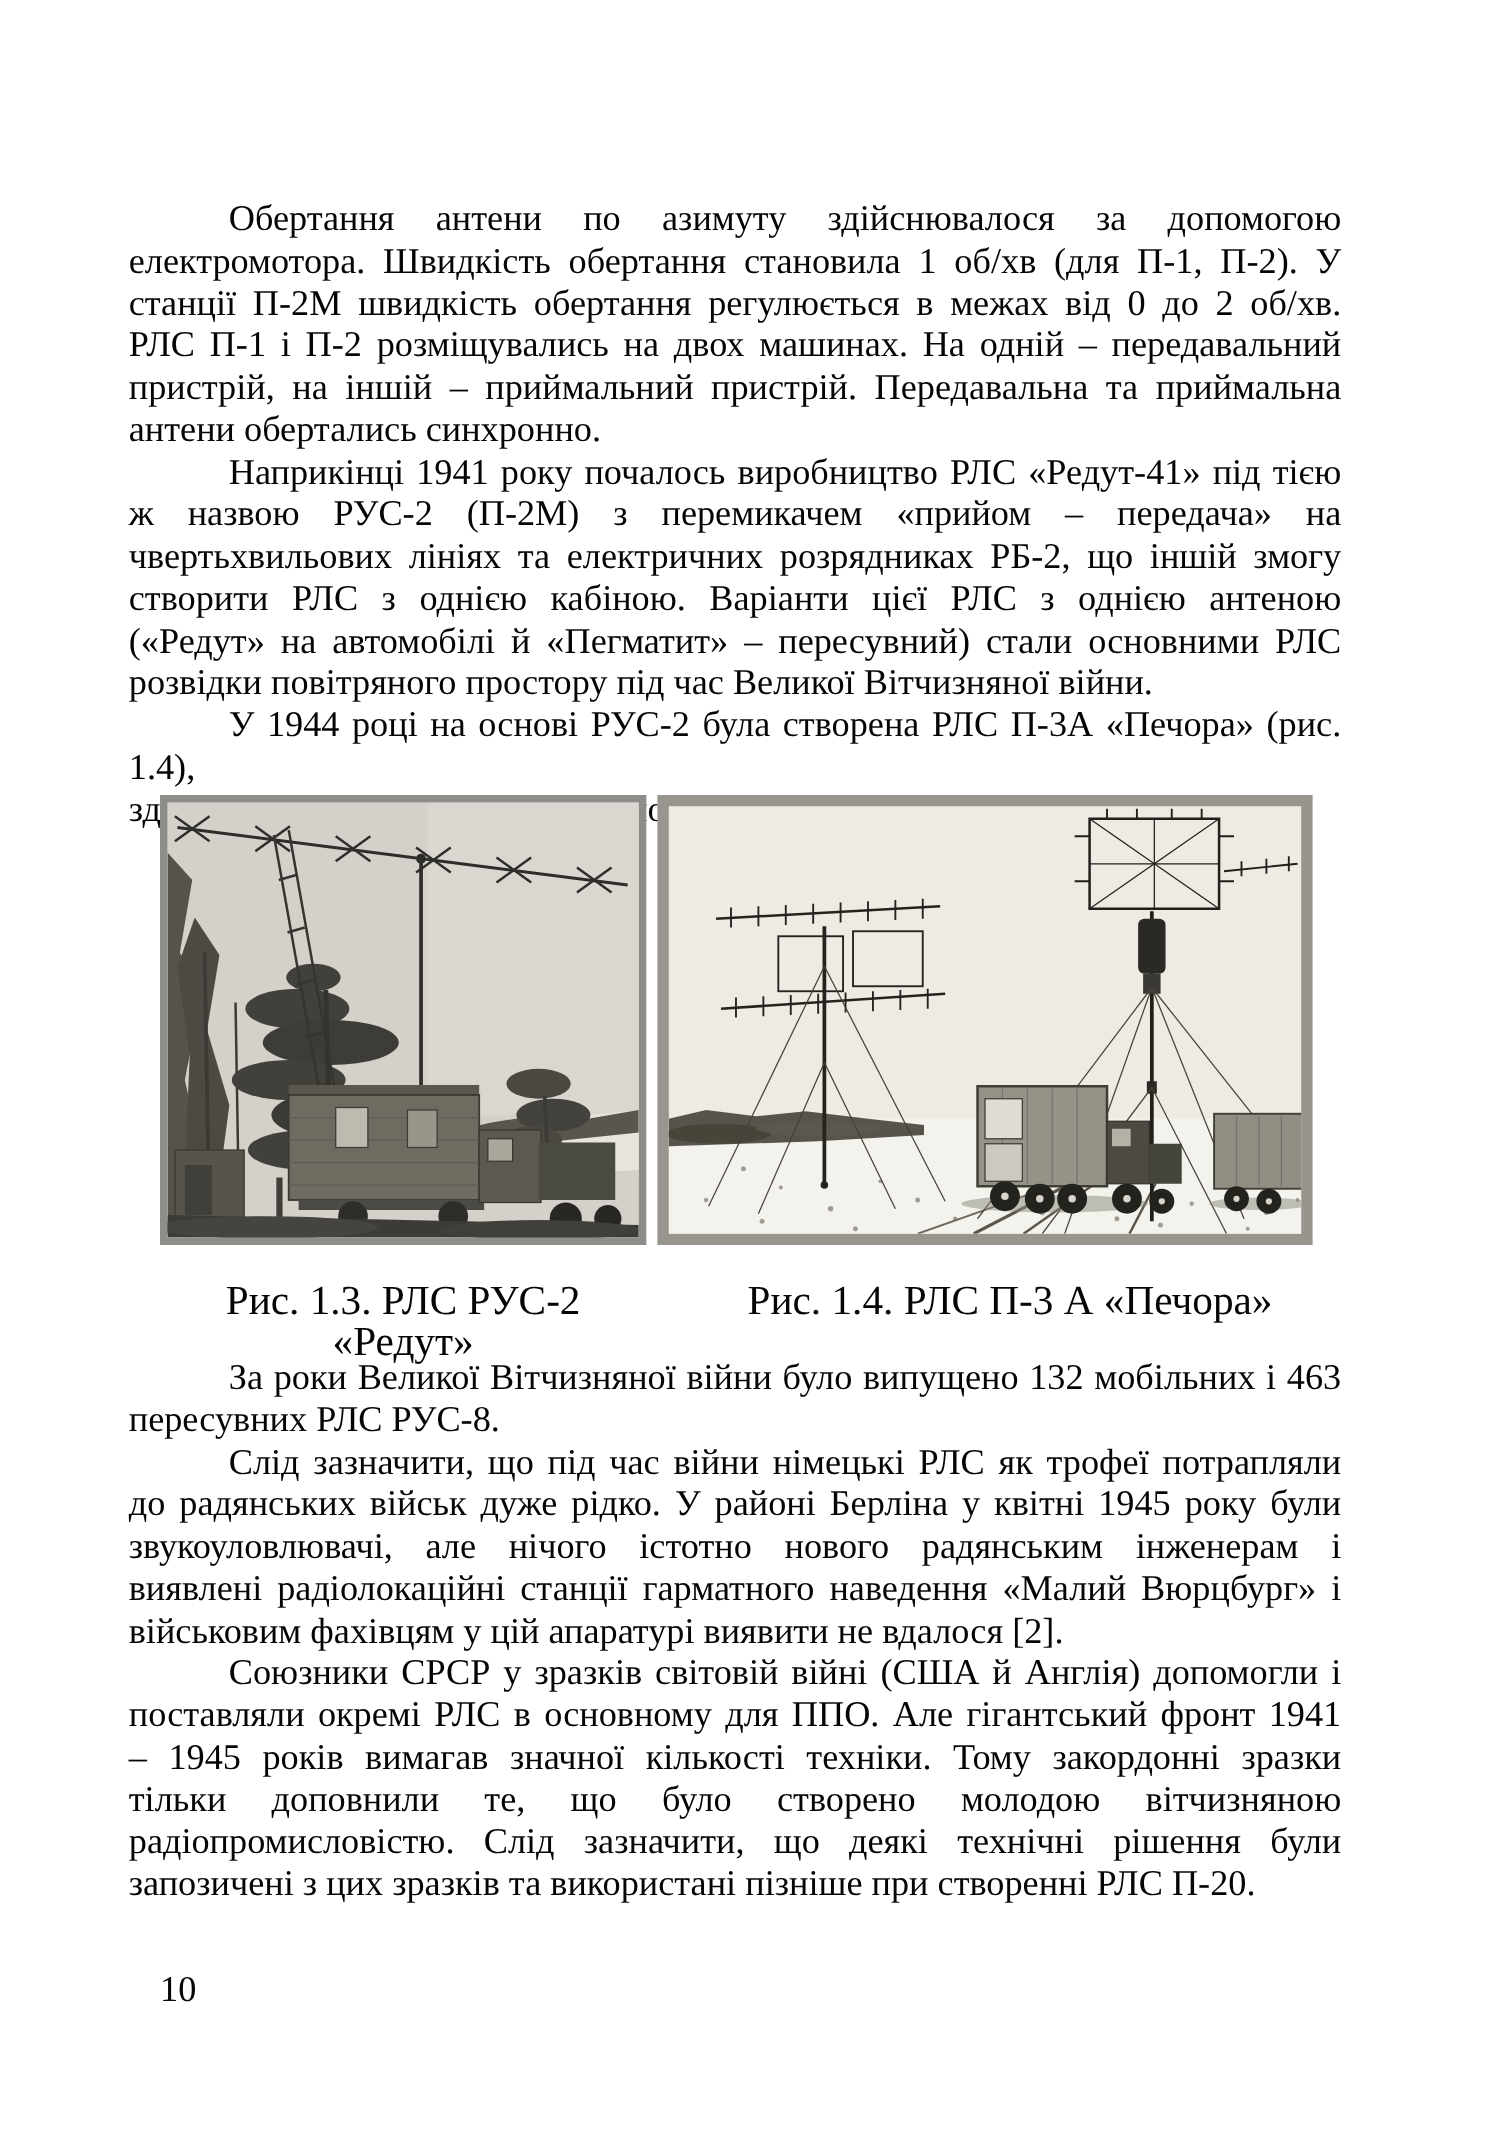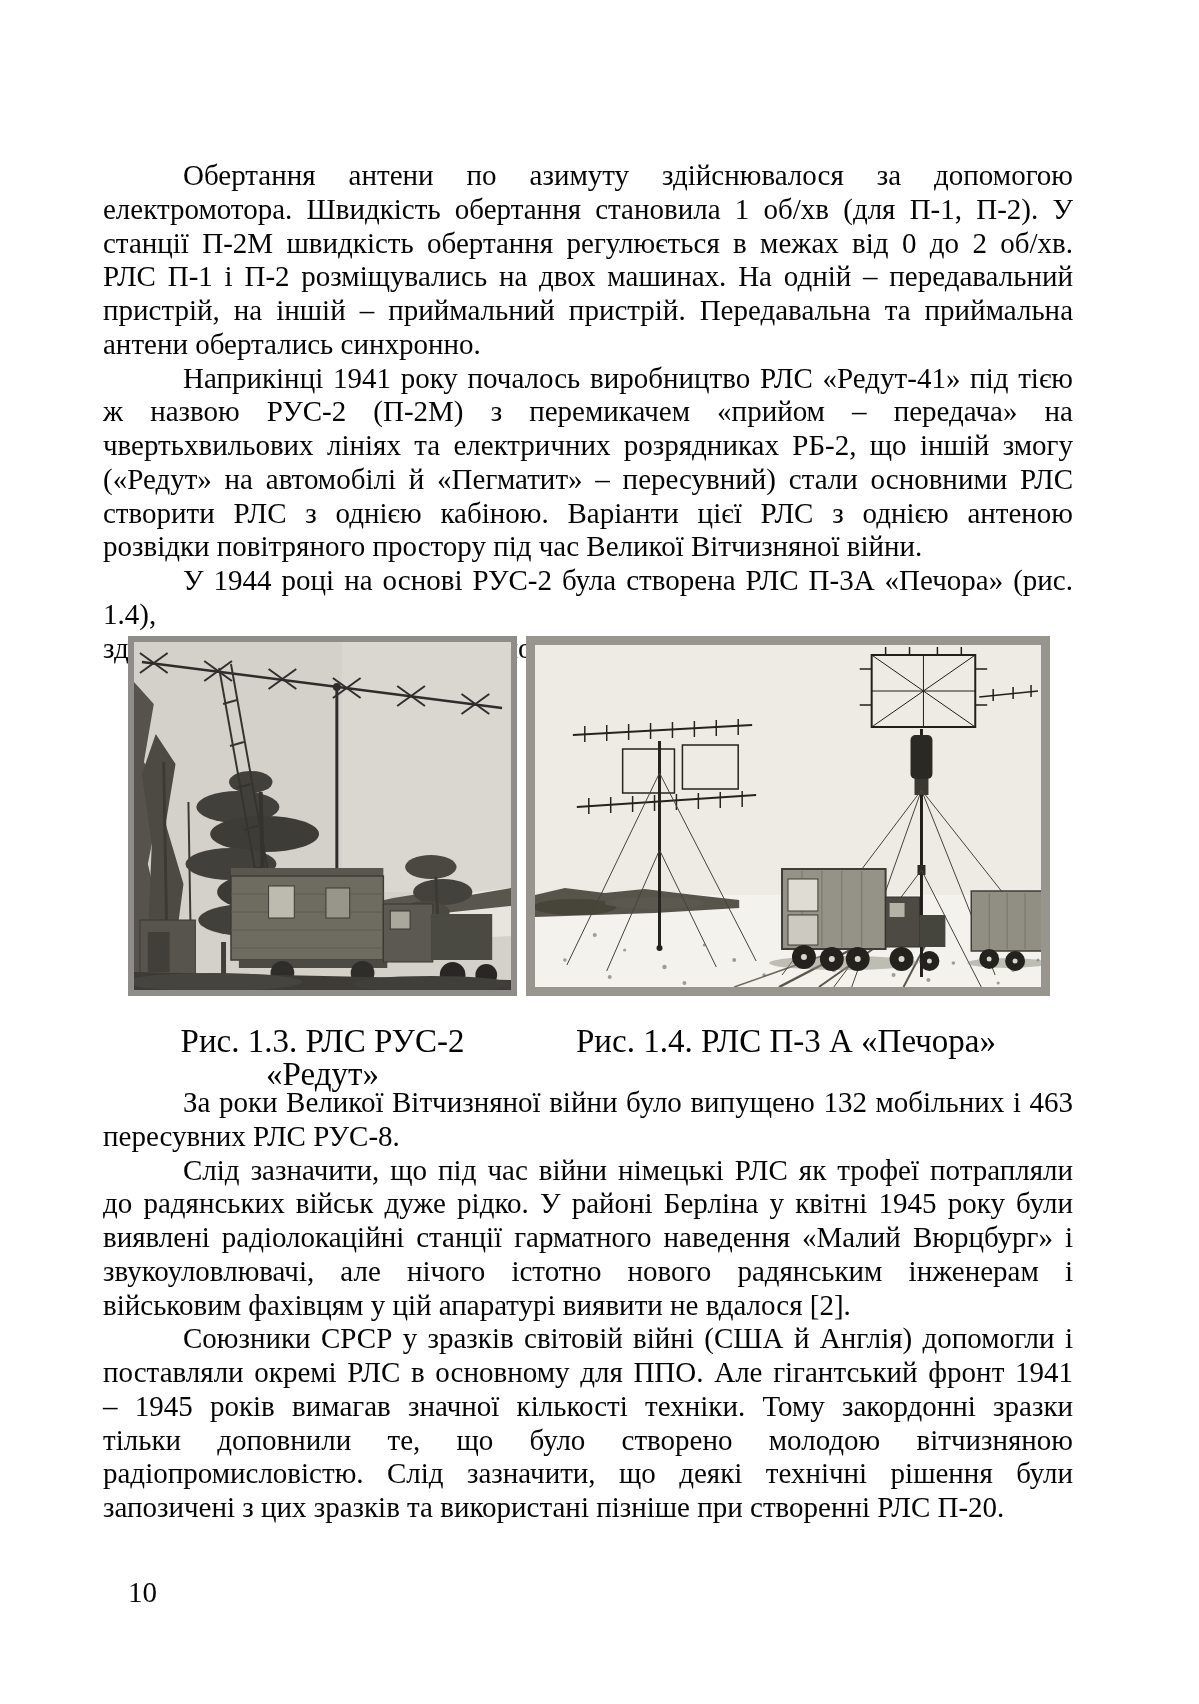--- a/index.html
+++ b/index.html
@@ -15,21 +15,21 @@
   .line.end{text-align-last:left;}
   .line.indent{text-indent:80px;}
 
   .fig{position:absolute;top:636px;margin:0;padding:0;box-sizing:border-box;background:#d3d1ca;}
   .fig-left{left:128px;width:389px;height:360px;border:6px solid #8e8d89;}
   .fig-right{left:526px;width:524px;height:360px;border:9px solid #97958e;}
   .fig svg{display:block;width:100%;height:100%;}
 
   .caption{position:absolute;top:1025px;font-size:33px;line-height:33px;text-align:center;}
   .cap-left{left:128px;width:389px;}
-  .cap-right{left:524px;width:524px;}
+  .cap-right{left:546px;width:524px;}
 
   .pagenum{position:absolute;left:128px;top:1576px;font-size:29px;line-height:33px;text-align:right;}
 </style>
 </head>
 <body>
 
 <div class="page">
 
   <section class="textblock tb1">
     <p class="para">
@@ -37,22 +37,22 @@
       <span class="line">електромотора. Швидкість обертання становила 1 об/хв (для П-1, П-2). У</span>
       <span class="line">станції П-2М швидкість обертання регулюється в межах від 0 до 2 об/хв.</span>
       <span class="line">РЛС П-1 і П-2 розміщувались на двох машинах. На одній – передавальний</span>
       <span class="line">пристрій, на іншій – приймальний пристрій. Передавальна та приймальна</span>
       <span class="line end">антени обертались синхронно.</span>
     </p>
     <p class="para">
       <span class="line indent">Наприкінці 1941 року почалось виробництво РЛС «Редут-41» під тією</span>
       <span class="line">ж назвою РУС-2 (П-2М) з перемикачем «прийом – передача» на</span>
       <span class="line">чвертьхвильових лініях та електричних розрядниках РБ-2, що іншій змогу</span>
+      <span class="line">створити РЛС з однією кабіною. Варіанти цієї РЛС з однією антеною</span>
       <span class="line">(«Редут» на автомобілі й «Пегматит» – пересувний) стали основними РЛС</span>
-      <span class="line">створити РЛС з однією кабіною. Варіанти цієї РЛС з однією антеною</span>
       <span class="line end">розвідки повітряного простору під час Великої Вітчизняної війни.</span>
     </p>
     <p class="para">
       <span class="line indent">У 1944 році на основі РУС-2 була створена РЛС П-3А «Печора» (рис. 1.4),</span>
       <span class="line end">здатна визначати висоту за допомогою двоярусної антени й гоніометра.</span>
     </p>
   </section>
 
   <figure class="fig fig-left">
     <svg viewBox="0 0 381 348" preserveAspectRatio="none" xmlns="http://www.w3.org/2000/svg">
@@ -277,22 +277,22 @@
   <div class="caption cap-right">Рис. 1.4. РЛС П-3 А «Печора»</div>
 
   <section class="textblock tb2">
     <p class="para">
       <span class="line indent">За роки Великої Вітчизняної війни було випущено 132 мобільних і 463</span>
       <span class="line end">пересувних РЛС РУС-8.</span>
     </p>
     <p class="para">
       <span class="line indent">Слід зазначити, що під час війни німецькі РЛС як трофеї потрапляли</span>
       <span class="line">до радянських військ дуже рідко. У районі Берліна у квітні 1945 року були</span>
+      <span class="line">звукоуловлювачі, але нічого істотно нового радянським інженерам і</span>
       <span class="line">виявлені радіолокаційні станції гарматного наведення «Малий Вюрцбург» і</span>
-      <span class="line">звукоуловлювачі, але нічого істотно нового радянським інженерам і</span>
       <span class="line end">військовим фахівцям у цій апаратурі виявити не вдалося [2].</span>
     </p>
     <p class="para">
       <span class="line indent">Союзники СРСР у зразків світовій війні (США й Англія) допомогли і</span>
       <span class="line">поставляли окремі РЛС в основному для ППО. Але гігантський фронт 1941</span>
       <span class="line">– 1945 років вимагав значної кількості техніки. Тому закордонні зразки</span>
       <span class="line">тільки доповнили те, що було створено молодою вітчизняною</span>
       <span class="line">радіопромисловістю. Слід зазначити, що деякі технічні рішення були</span>
       <span class="line end">запозичені з цих зразків та використані пізніше при створенні РЛС П-20.</span>
     </p>

